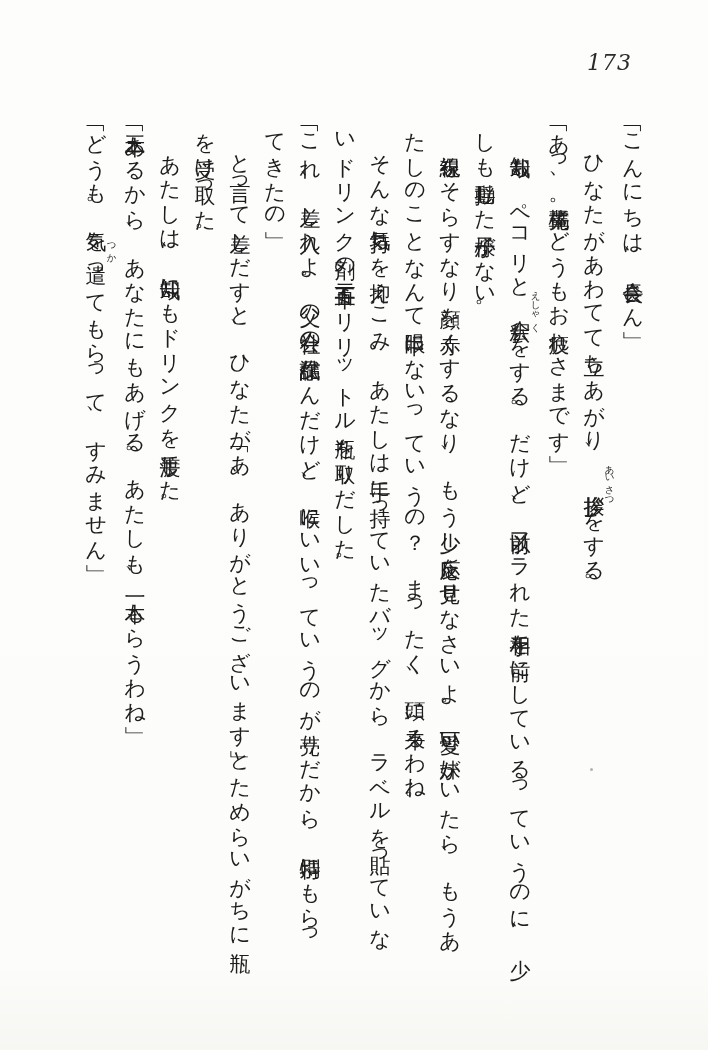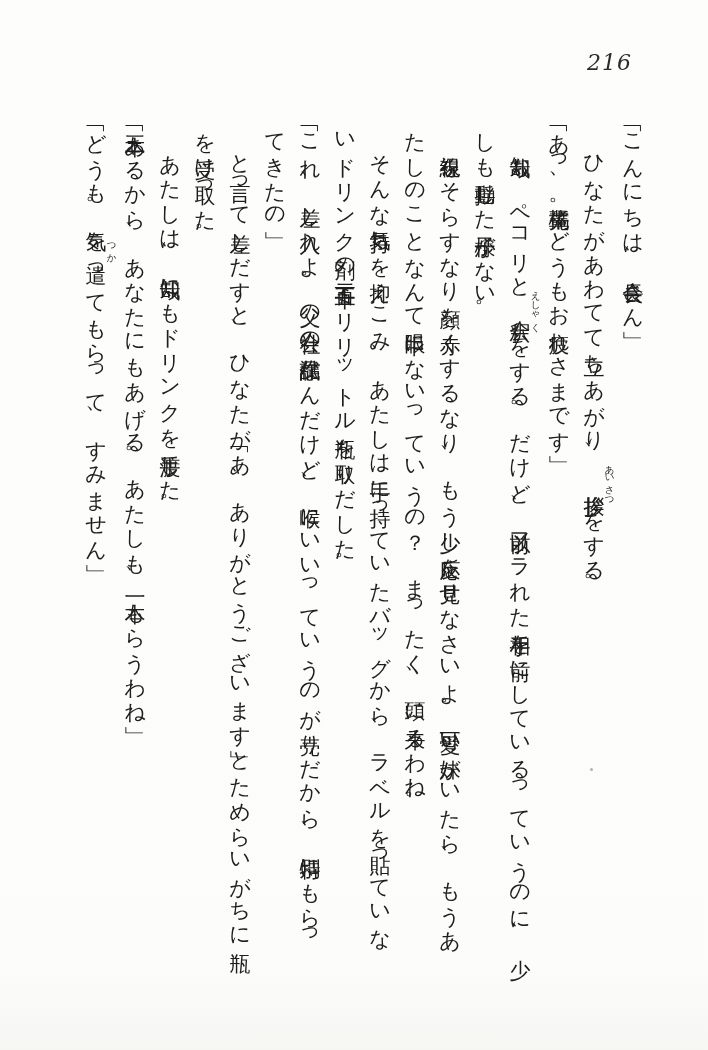--- a/index.html
+++ b/index.html
@@ -64,21 +64,21 @@
     height: 3px;
     border-radius: 50%;
     background: #8a8a8a;
     opacity: 0.65;
   }
 </style>
 </head>
 <body>
 
 <div class="page">
-  <div class="page-number">216</div>
+  <div class="page-number">173</div>
 
   <div class="text-area" id="text-area">
       <p class="para">「こんにちは、会長さん」</p>
       <p class="para indent">ひなたがあわてて立ちあがり、<ruby>挨拶<rt>あいさつ</rt></ruby>をする。</p>
       <p class="para">「あっ、橘先輩。どうもお疲れさまです」</p>
       <p class="para indent">知哉も、ペコリと<ruby>会釈<rt>えしゃく</rt></ruby>をする。だけど、以前フラれた相手を前にしているっていうのに、少しも動揺した様子がない。</p>
       <p class="para indent">視線をそらすなり顔を赤くするなり、もう少し反応を見せなさいよ。可愛い妹がいたら、もうあたしのことなんて眼中にないっていうの？　まったく、頭に来るわね。</p>
       <p class="para indent">そんな気持ちを抑えこみ、あたしは手に持っていたバッグから、ラベルを貼っていないドリンク剤の二百五十ミリリットル瓶を取りだした。</p>
       <p class="para">「これ、差し入れよ。父の会社の試作品なんだけど、喉にいいっていうのが売りだから、特別にもらってきたの」</p>
       <p class="para indent">と言って差しだすと、ひなたが「あ、ありがとうございます」とためらいがちに瓶を受け取った。</p>

